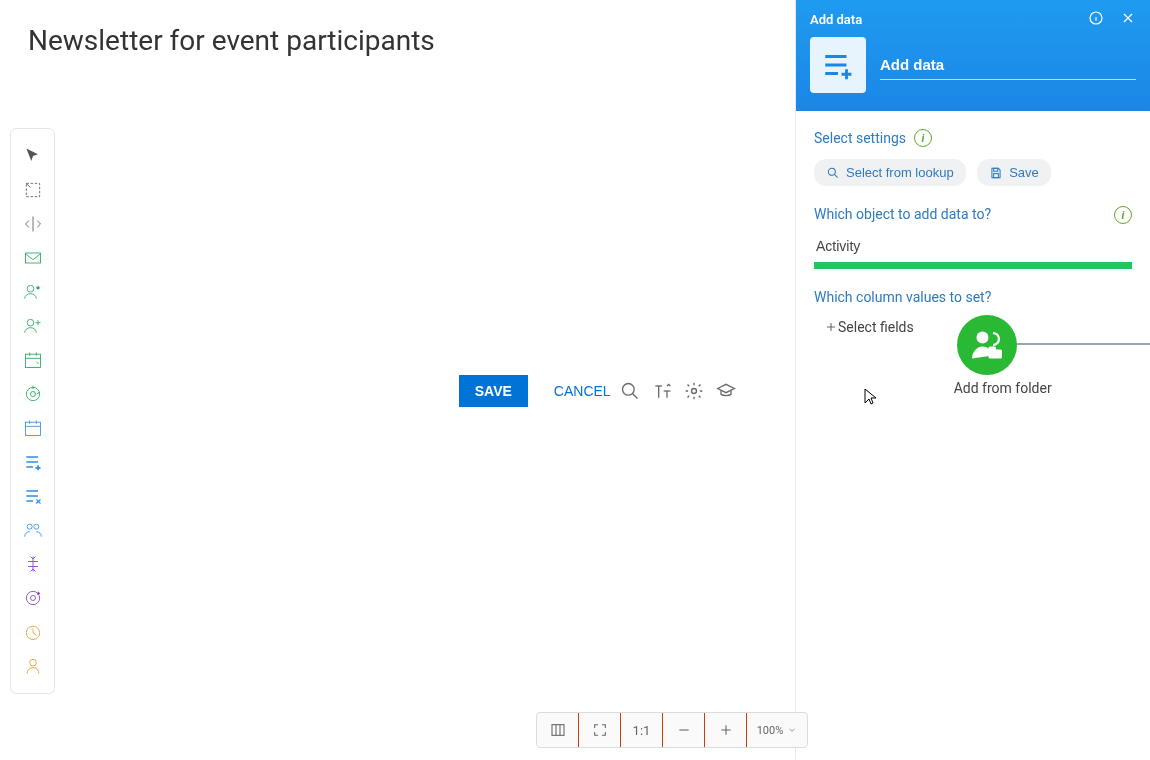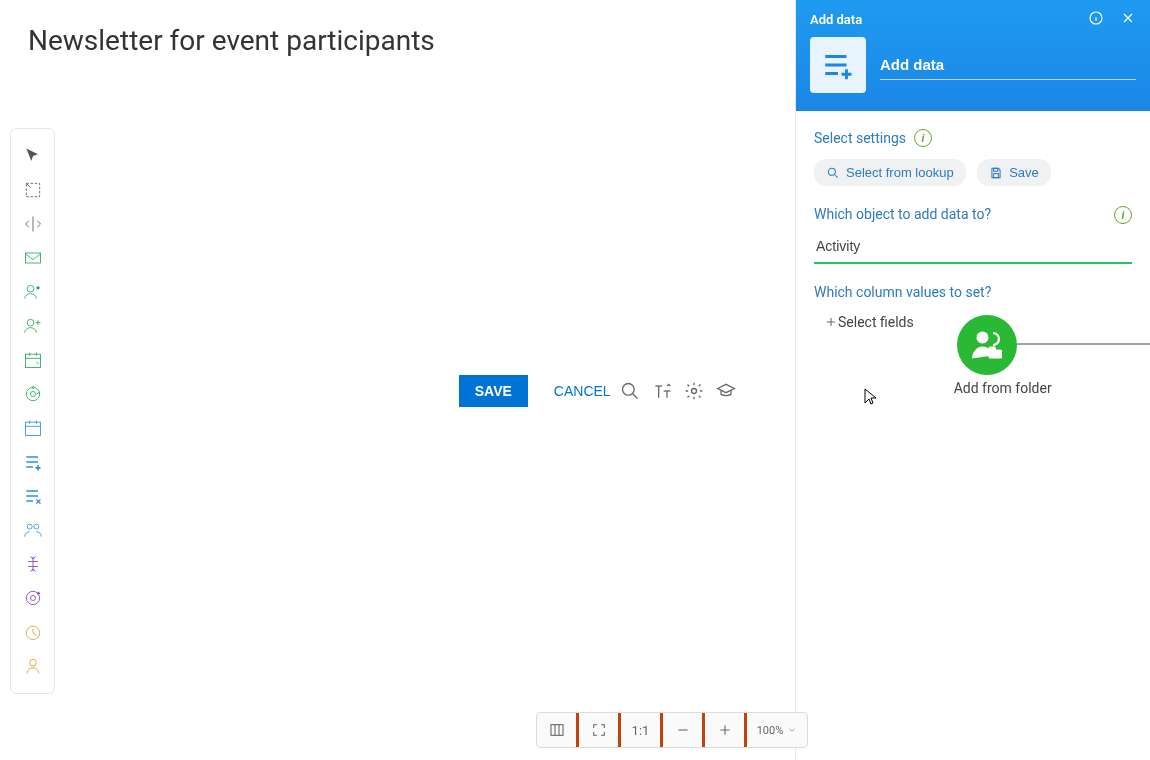--- a/index.html
+++ b/index.html
@@ -30,21 +30,21 @@
   .node-blue svg { width:34px; height:34px; stroke:#fff; fill:none; stroke-width:2;}
   .node-blue-label { position:absolute; left:398px; top:380px; width:100px; text-align:center; color:#444;}
   .connector { position:absolute; left:250px; top:343px; width:158px; height:2px; background:#9aa5ad;}
   .connector::after { content:""; position:absolute; right:-1px; top:-4px; border-left:8px solid #9aa5ad; border-top:5px solid transparent; border-bottom:5px solid transparent;}
   .node-actions { position:absolute; left:495px; top:308px; width:30px; background:#fff; border:1px solid #e6e6e6; border-radius:4px;}
   .node-action-btn { width:30px; height:38px; display:flex; align-items:center; justify-content:center; cursor:pointer;}
   .node-action-btn + .node-action-btn { border-top:1px solid #eee;}
   .node-action-btn svg { width:16px; height:16px; stroke:#888; fill:none; stroke-width:1.5;}
   
   .zoom-bar { position:absolute; left:536px; bottom:12px; display:flex; align-items:center; border:1px solid #dcdcdc; border-radius:4px; background:#fafafa; height:36px;}
-  .zoom-cell { width:42px; height:100%; display:flex; align-items:center; justify-content:center; border-right:3px solid #c2410c; cursor:pointer; color:#666;}
+  .zoom-cell { width:42px; height:100%; display:flex; align-items:center; justify-content:center; border-right:1px solid #c2410c; cursor:pointer; color:#666;}
   .zoom-cell:last-child{border-right:none;}
   .zoom-cell.wide { width:60px; font-size:11px;}
   .zoom-cell svg { width:16px; height:16px; stroke:#666; fill:none; stroke-width:1.6;}
   
   .panel-head { background:linear-gradient(180deg,#1e9bf0,#1b86e6); color:#fff; padding:0;}
   .panel-head-top { display:flex; align-items:center; padding:10px 14px 8px 14px;}
   .panel-head-title { font-size:13px; font-weight:600; flex:1;}
   .panel-head-icons { display:flex; gap:16px;}
   .panel-head-icons span{cursor:pointer;}
   .panel-head-icons svg{width:16px;height:16px;stroke:#fff;fill:none;stroke-width:1.8;}
@@ -54,21 +54,21 @@
   .panel-head-input { flex:1; border:none; border-bottom:1px solid rgba(255,255,255,0.7); background:transparent; color:#fff; font-size:15px; font-weight:600; padding:6px 0;}
   .panel-body { padding:18px 18px;}
   .section-row { display:flex; align-items:center; gap:8px; margin-bottom:12px;}
   .section-link { color:#2d7bc0; font-size:14px;}
   .info-circle { width:18px; height:18px; border:1.5px solid #5fa728; border-radius:50%; display:inline-flex; align-items:center; justify-content:center; color:#5fa728; font-size:11px; font-style:italic; font-weight:bold;}
   .btn-chip { display:inline-flex; align-items:center; gap:6px; background:#f0f1f3; border:none; padding:6px 12px; font-size:13px; color:#2d7bc0; border-radius:12px; cursor:pointer;}
   .btn-chip svg { width:14px;height:14px; stroke:#2d7bc0; fill:none; stroke-width:1.8;}
   .btn-chip + .btn-chip { margin-left:8px;}
   .field-label { color:#2d7bc0; font-size:14px; margin-top:20px; display:flex; align-items:flex-start;}
   .field-label .info-right { margin-left:auto; }
-  .field-input { width:100%; border:none; border-bottom:2px solid #22c55e; padding:8px 2px; font-size:14px; color:#444; margin-top:6px;}
+  .field-input { width:100%; border:none; border-bottom:7px solid #22c55e; padding:8px 2px; font-size:14px; color:#444; margin-top:6px;}
   .select-fields { display:inline-flex; align-items:center; margin-top:14px; color:#444; cursor:pointer; padding-left:10px;}
   .select-fields svg{width:14px;height:14px;stroke:#666;fill:none;stroke-width:1.8;}
   .cursor { position:absolute; left:864px; top:388px; width:14px; height:18px; pointer-events:none;}
   .cursor svg{width:14px;height:18px;}
 </style>
 </head>
 <body>
 
 <div class="app">
   <div class="main">

